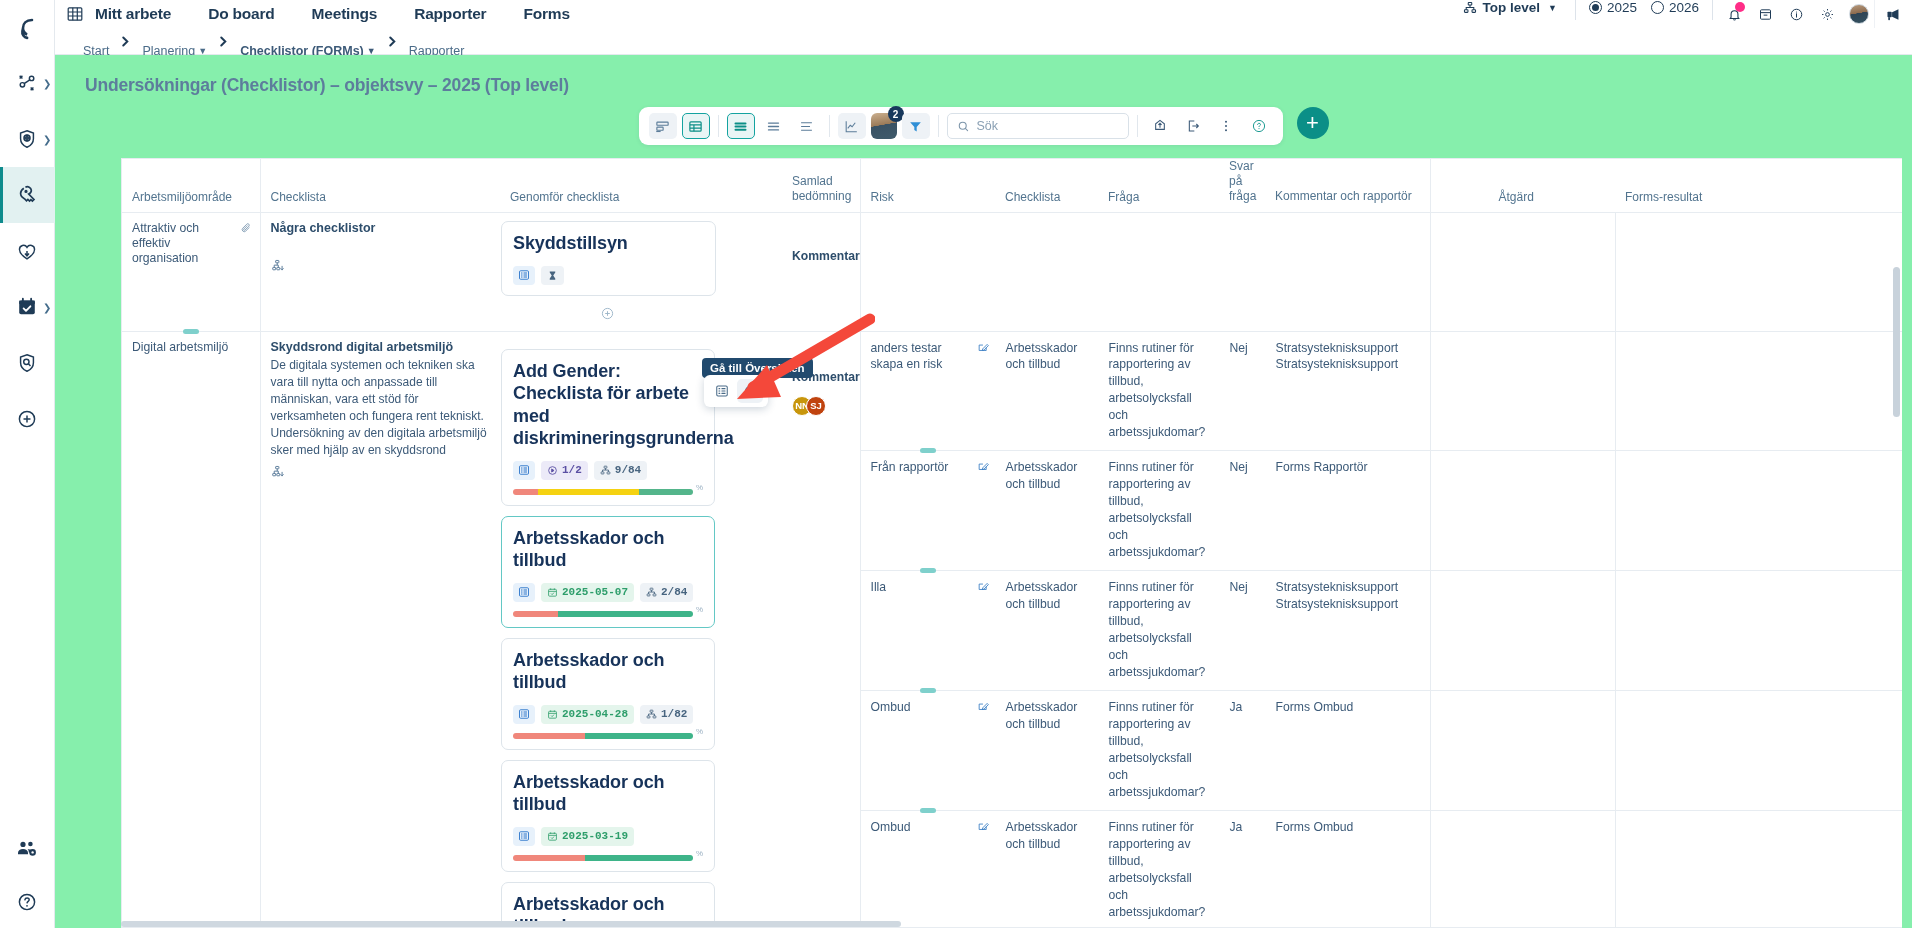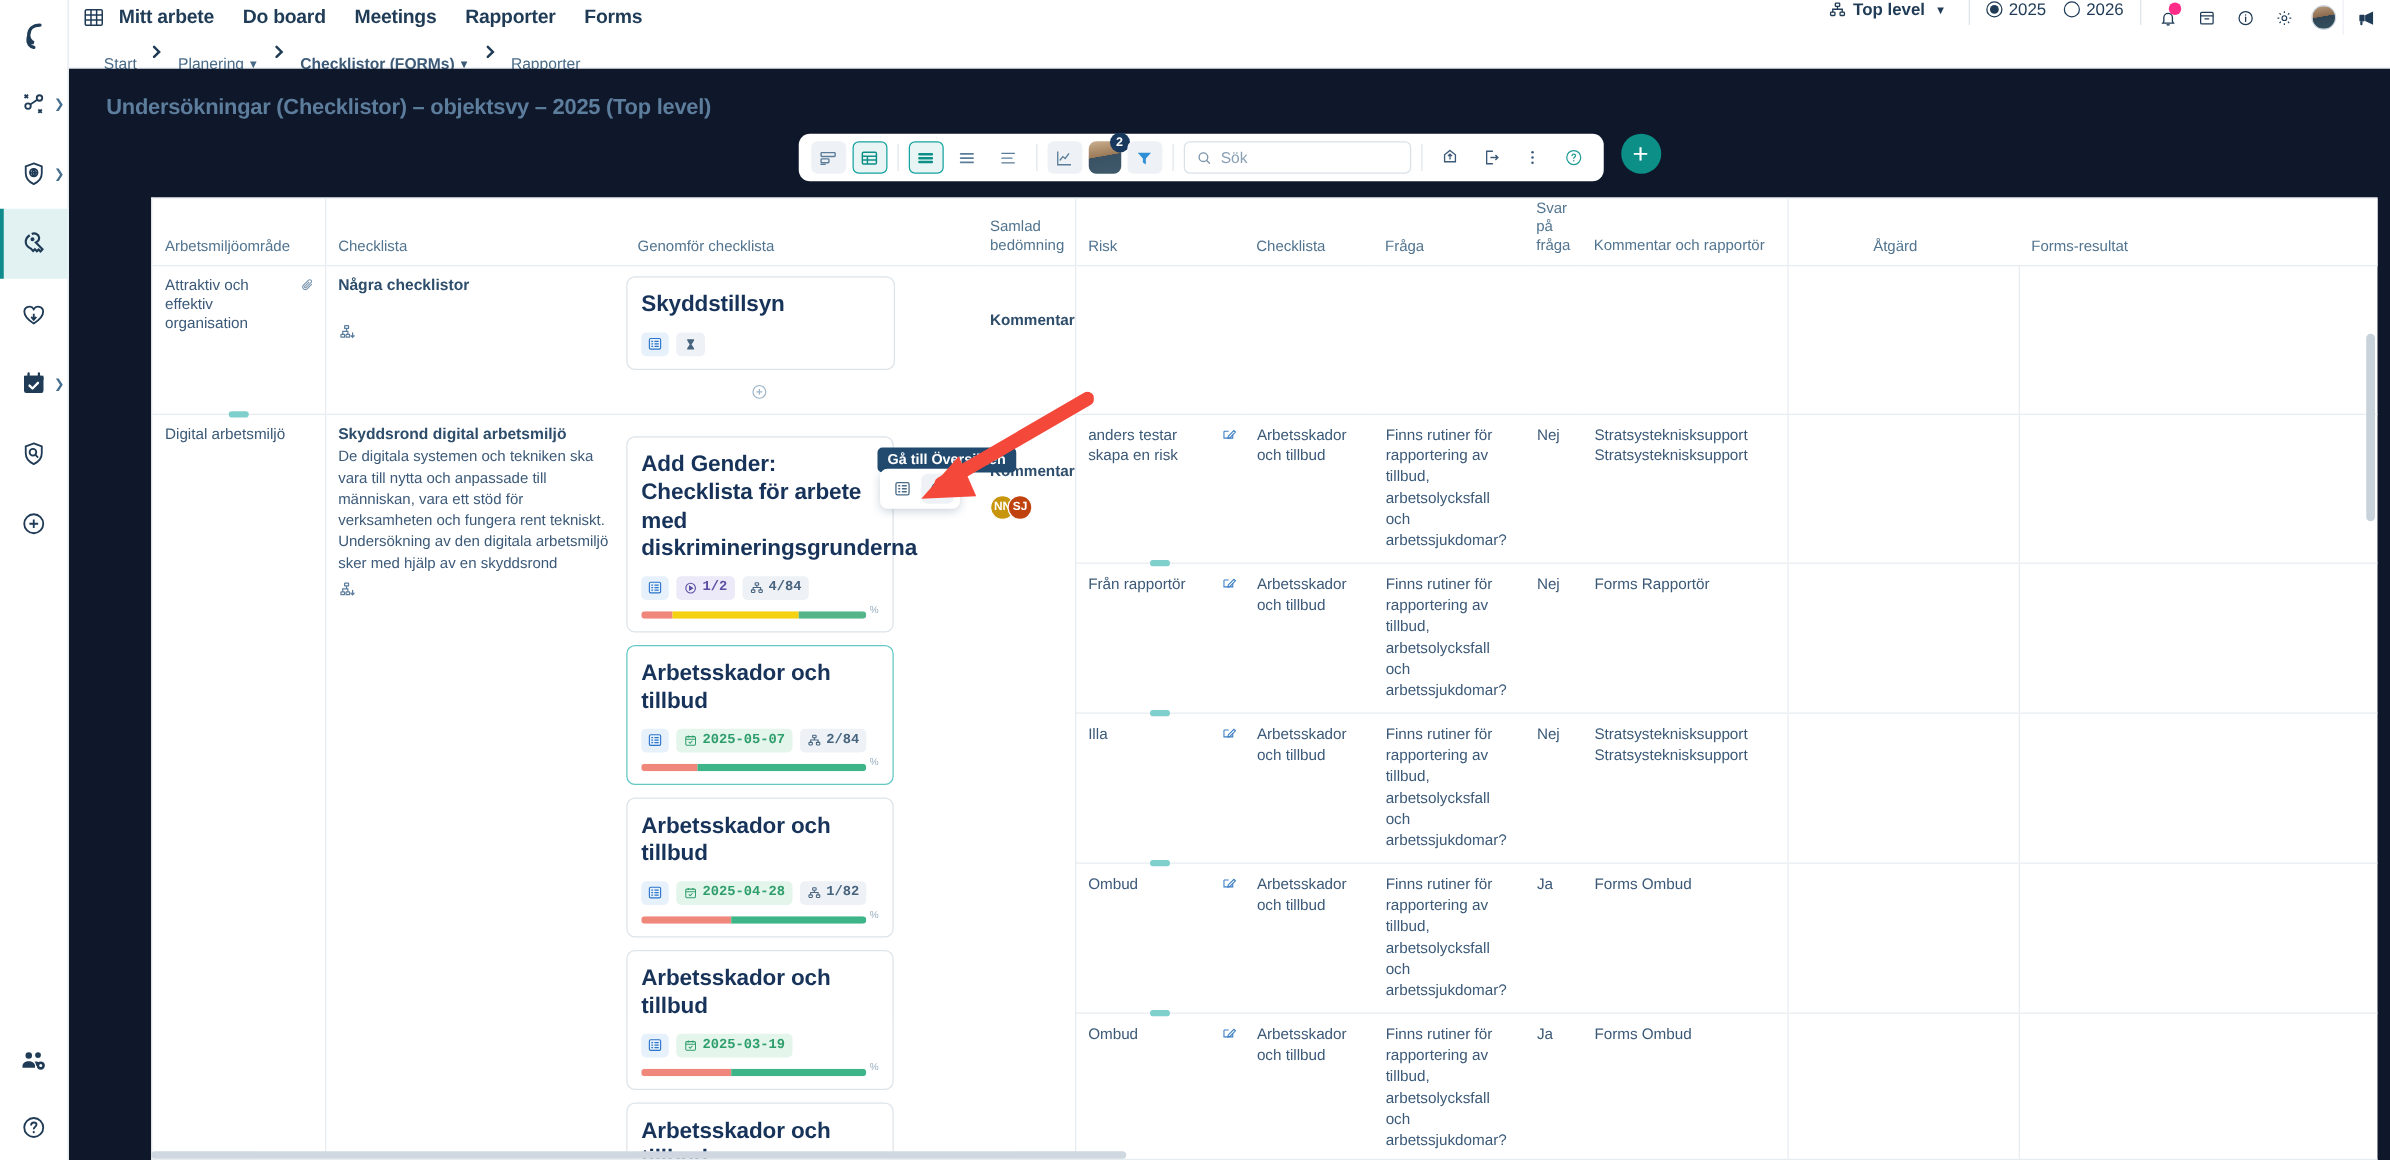--- a/index.html
+++ b/index.html
@@ -38,21 +38,21 @@
   .main { flex: 1 1 auto; display: flex; flex-direction: column; min-width: 0; }
 
   
   .topbar {
     height: 28px; display: flex; align-items: center; gap: 0;
     padding: 0 0 0 10px; background: #ffffff; position: relative;
     border-bottom: none;
   }
   .topbar-inner { height: 28px; display: flex; align-items: center; width: 100%; }
   .grid-icon { margin: 0 12px 0 2px; display: flex; align-items: center; }
-  .topnav { display: flex; align-items: center; gap: 23px; justify-content: center; }
+  .topnav { display: flex; align-items: center; gap: 37px; justify-content: center; }
   .topnav a {
     font-size: 15.5px; font-weight: bold; color: #1f3b56; text-decoration: none;
     letter-spacing: -0.2px; white-space: nowrap;
   }
   .top-right { margin-left: auto; display: flex; align-items: flex-start; gap: 0; height: 28px; }
   .org-sel { display: flex; align-items: center; gap: 5px; font-size: 13.5px; font-weight: bold; color: #1f3b56; padding: 0 12px; }
   .vline { width: 1px; height: 20px; background: #dde3ea; margin: 0 6px; }
   .year-opt { display: flex; align-items: center; gap: 5px; font-size: 13.5px; color: #1f3b56; padding: 0 7px; font-weight: normal; }
   .radio-o { width: 13px; height: 13px; border-radius: 50%; border: 1.6px solid #1f3b56; display: inline-block; position: relative; }
   .radio-o.on:after { content: ""; position: absolute; inset: 2px; border-radius: 50%; background: #1f3b56; }
@@ -72,21 +72,21 @@
   }
   .crumb { font-size: 12.5px; color: #3c5a78; font-weight: bold; padding: 0 2px; position: relative; height: 27px; display: flex; align-items: center; margin-top: 20px; }
   .crumb.plain { font-weight: normal; color: #4a6b88; }
   .crumb.active:after {
     content: ""; position: absolute; left: 0; right: 0; bottom: 0; height: 2.5px; background: #14a3a0;
   }
   .crumb-sep { padding: 0 10px; color: #1f3b56; display: flex; align-items: center; }
   .cdown { font-size: 9px; margin-left: 3px; }
 
   
-  .content { flex: 1 1 auto; background: #0f172a; position: relative; overflow: hidden; }
+  .content { flex: 1 1 auto; background: #86efac; position: relative; overflow: hidden; }
   .page-title {
     font-size: 17.5px; font-weight: bold; color: #5d7d9c; letter-spacing: -0.2px;
     padding: 20px 0 0 30px;
   }
 
   
   .toolbar-wrap { position: absolute; left: 0; right: 0; top: 52px; display: flex; justify-content: center; }
   .toolbar {
     background: #ffffff; border-radius: 9px; height: 38px; display: flex; align-items: center;
     gap: 5px; padding: 0 10px; box-shadow: 0 1px 4px rgba(30,60,90,.09);
@@ -624,21 +624,21 @@
                           </svg>
                         <span>1/2</span>
                       </span>
                       <span class="chip count">
                         <svg width="11" height="11" viewBox="0 0 24 24" fill="none" stroke="#47647f" stroke-width="1.9">
                             <rect x="9" y="2.5" width="6" height="4.5" rx="1"></rect>
                             <rect x="2.5" y="15" width="6" height="4.5" rx="1"></rect>
                             <rect x="15.5" y="15" width="6" height="4.5" rx="1"></rect>
                             <path d="M12 7v4M5.5 15v-4h13v4"></path>
                           </svg>
-                        <span>4/84</span>
+                        <span>9/84</span>
                       </span>
                     </div>
                     <div class="bar-wrap">
                       <div class="bar" style="flex:1">
                         <div class="seg" style="width:14%;background:#f0877b"></div>
                         <div class="seg" style="width:56%;background:#f5d211"></div>
                         <div class="seg" style="width:30%;background:#54b58b"></div>
                       </div>
                       <span class="pct-ic">%</span>
                     </div>

